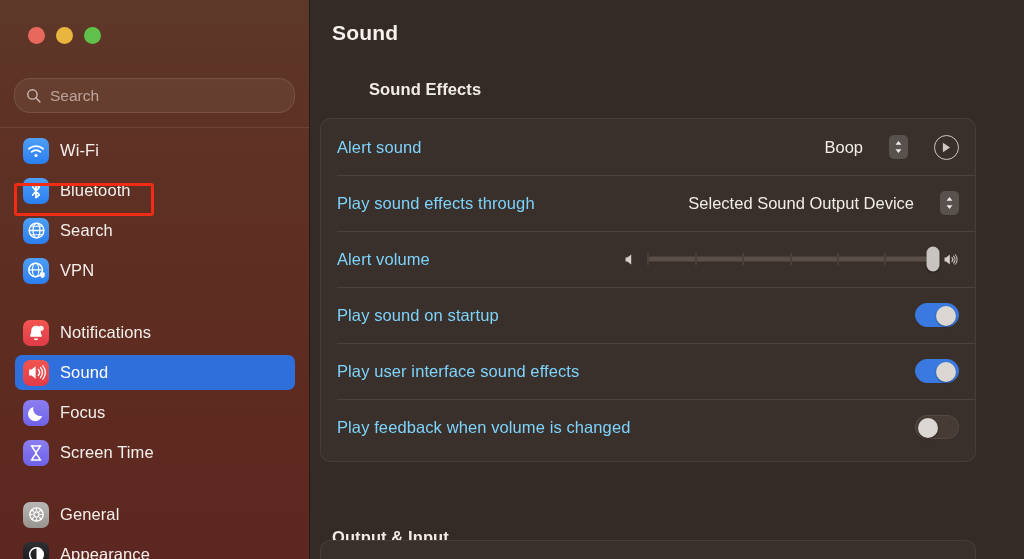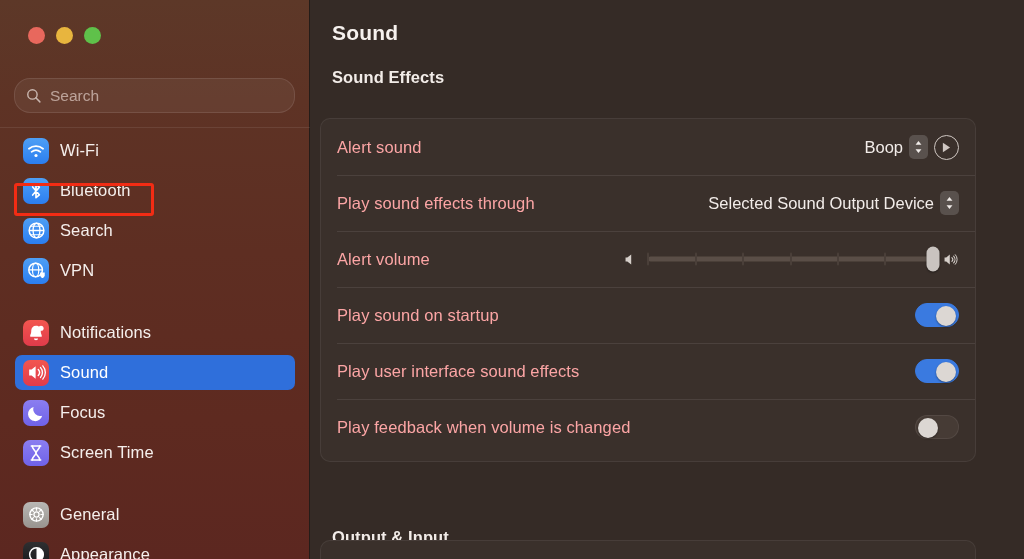--- a/index.html
+++ b/index.html
@@ -100,21 +100,21 @@
     flex: 1 1 auto;
   }
   #page-title {
     position: absolute; left: 22px; top: 21px;
     color: #f6f1ee; font-size: 21px; font-weight: bold; letter-spacing: 0.2px;
   }
   .section-head {
     position: absolute; left: 22px;
     color: #f2ece8; font-size: 16.5px; font-weight: bold; letter-spacing: 0.1px;
   }
-  #sec-effects { top: 68px; }
+  #sec-effects { top: 80px; margin-left: 37px; }
   #sec-io { top: 528px; }
 
   .card {
     position: absolute;
     left: 10px; width: 656px;
     background: #3a302b;
     border: 1px solid rgba(255,255,255,0.065);
     border-radius: 10px;
   }
   #card-effects { top: 118px; height: 344px; }
@@ -124,24 +124,24 @@
     position: relative;
     height: 56px;
     display: flex; align-items: center;
     padding: 0 16px;
   }
   .row + .row::before {
     content: ""; position: absolute; left: 16px; right: 0; top: 0;
     height: 1px; background: rgba(255,255,255,0.085);
   }
   .row .label {
-    color: #fca5a5; font-size: 16.5px; letter-spacing: 0.1px; white-space: nowrap;
+    color: #7dd3fc; font-size: 16.5px; letter-spacing: 0.1px; white-space: nowrap;
   }
   .row .right {
-    margin-left: auto; display: flex; align-items: center; gap: 6px;
+    margin-left: auto; display: flex; align-items: center; gap: 26px;
   }
 
   .value-text { color: #f2ece9; font-size: 16.5px; white-space: nowrap; }
 
   .stepper {
     width: 19px; height: 24px; border-radius: 5px;
     background: rgba(255,255,255,0.16);
     display: flex; align-items: center; justify-content: center;
   }
   .play-btn {

